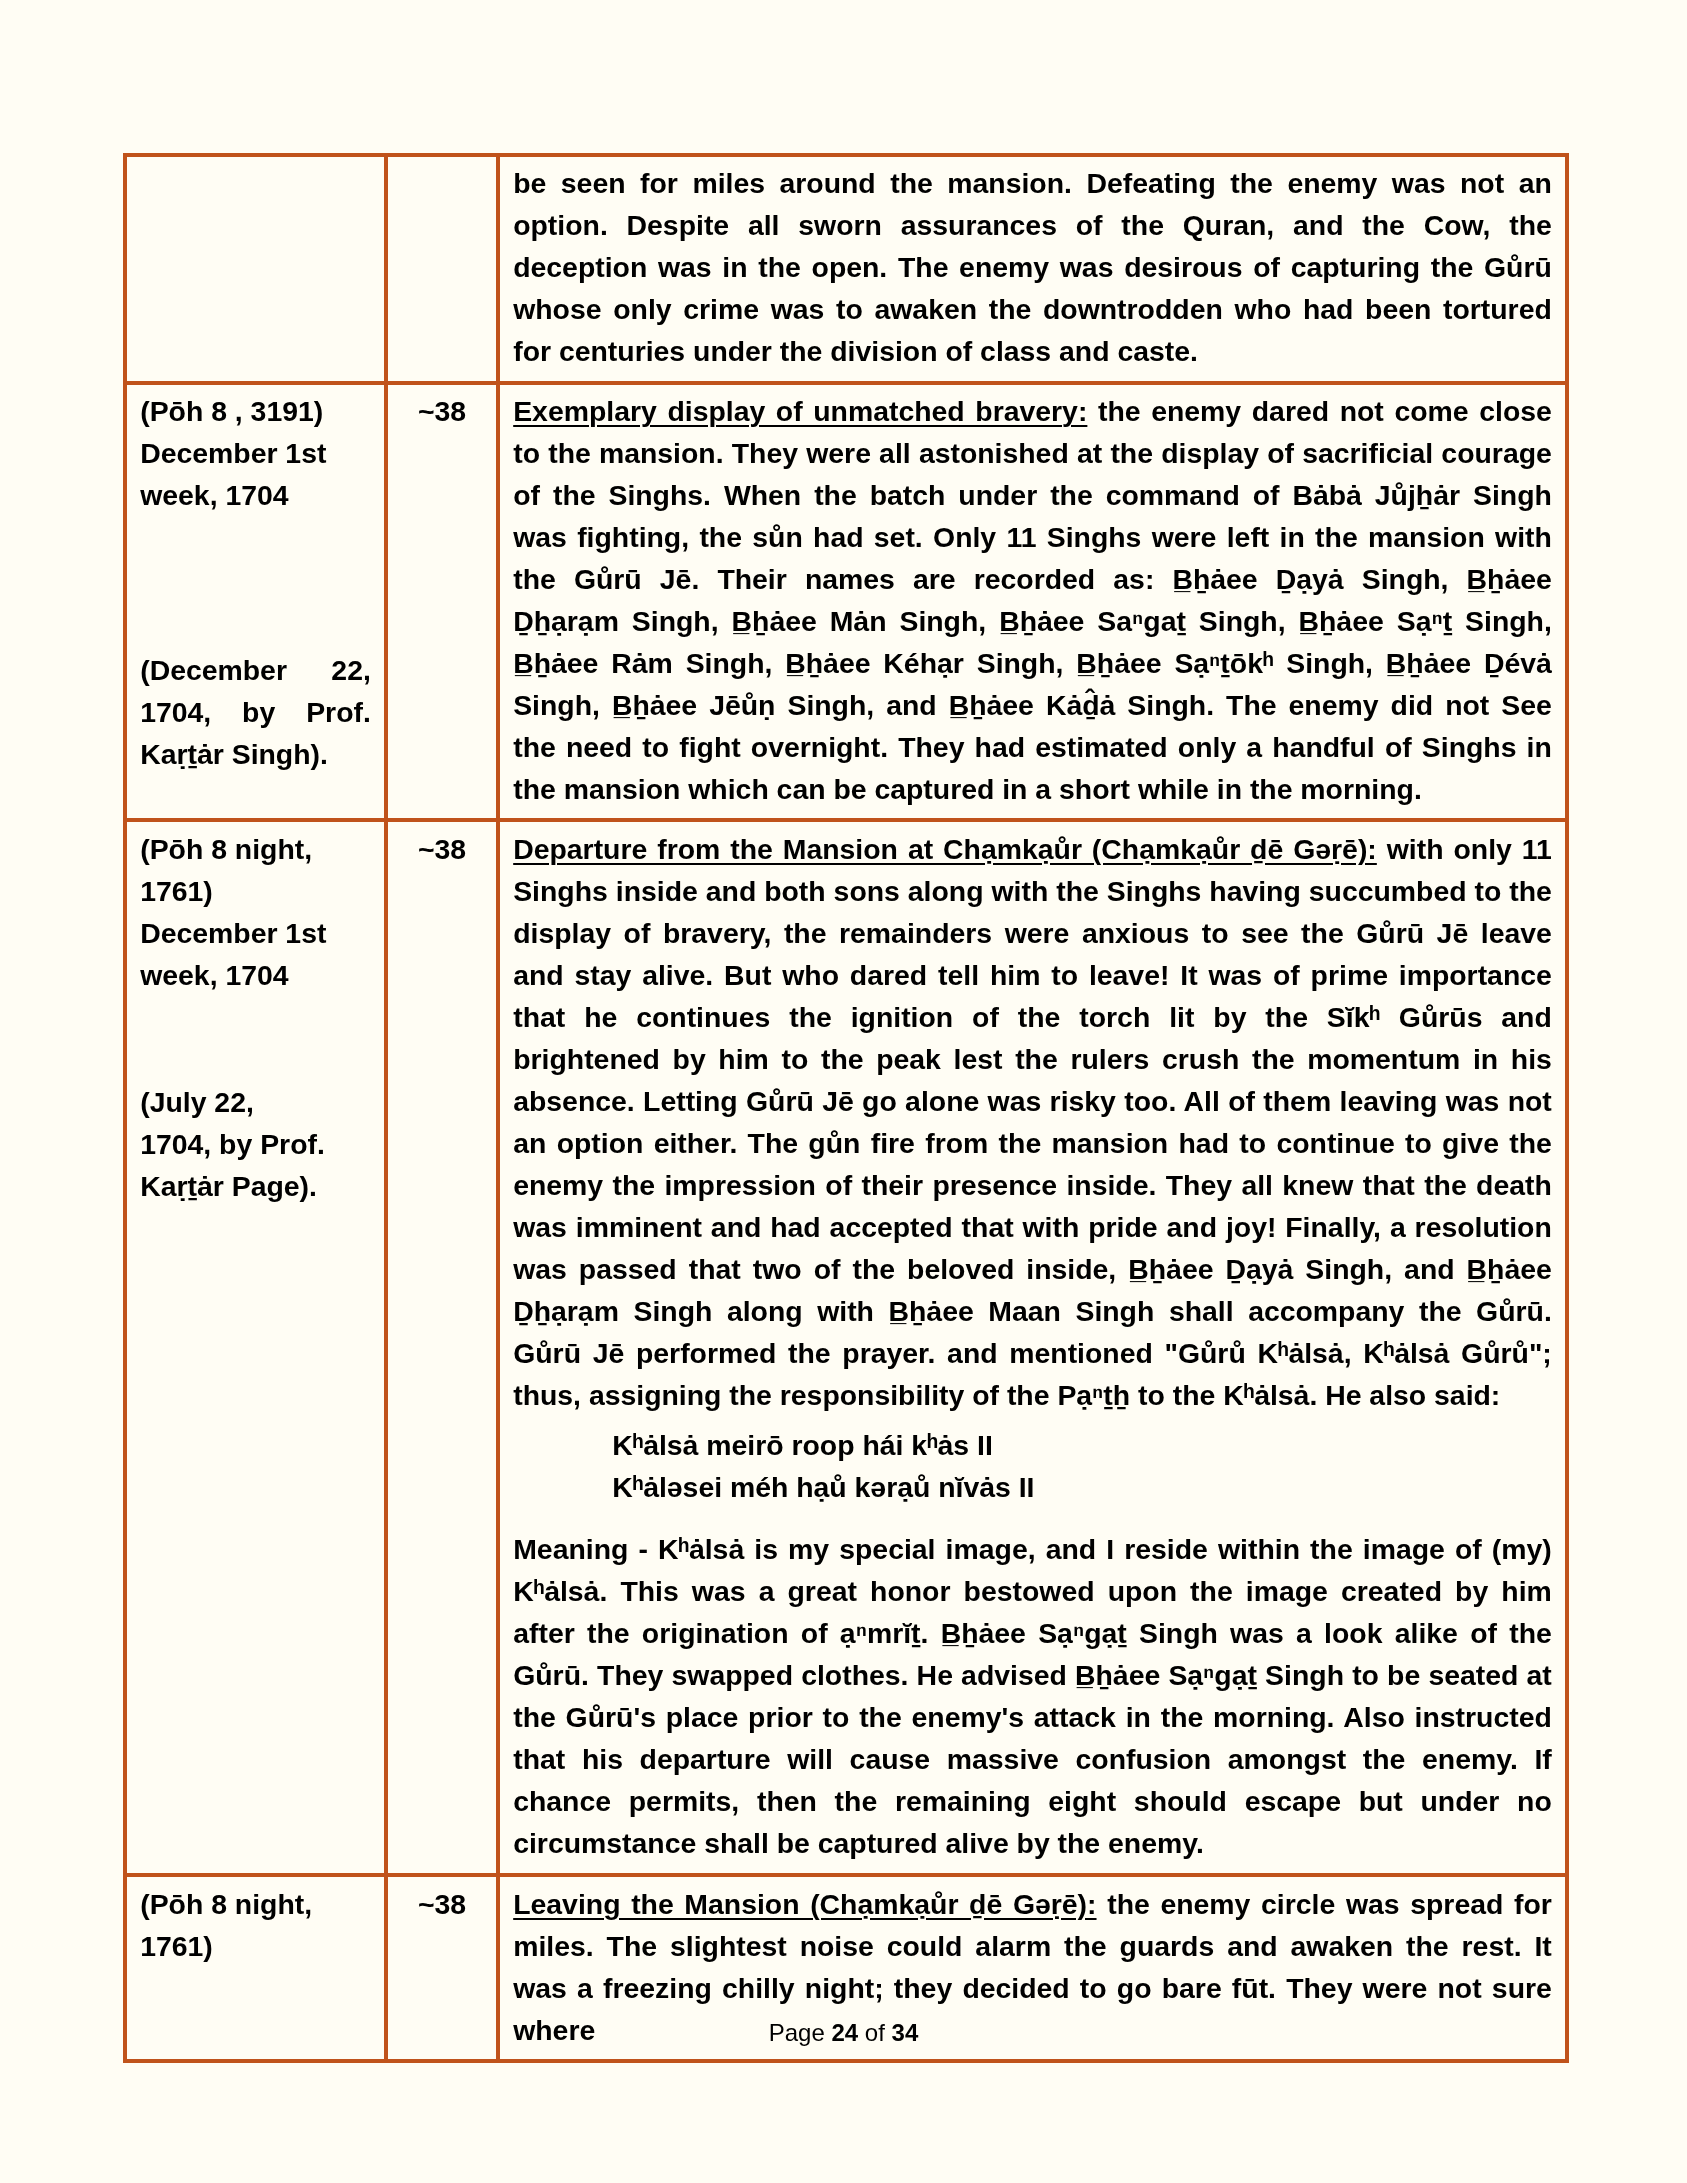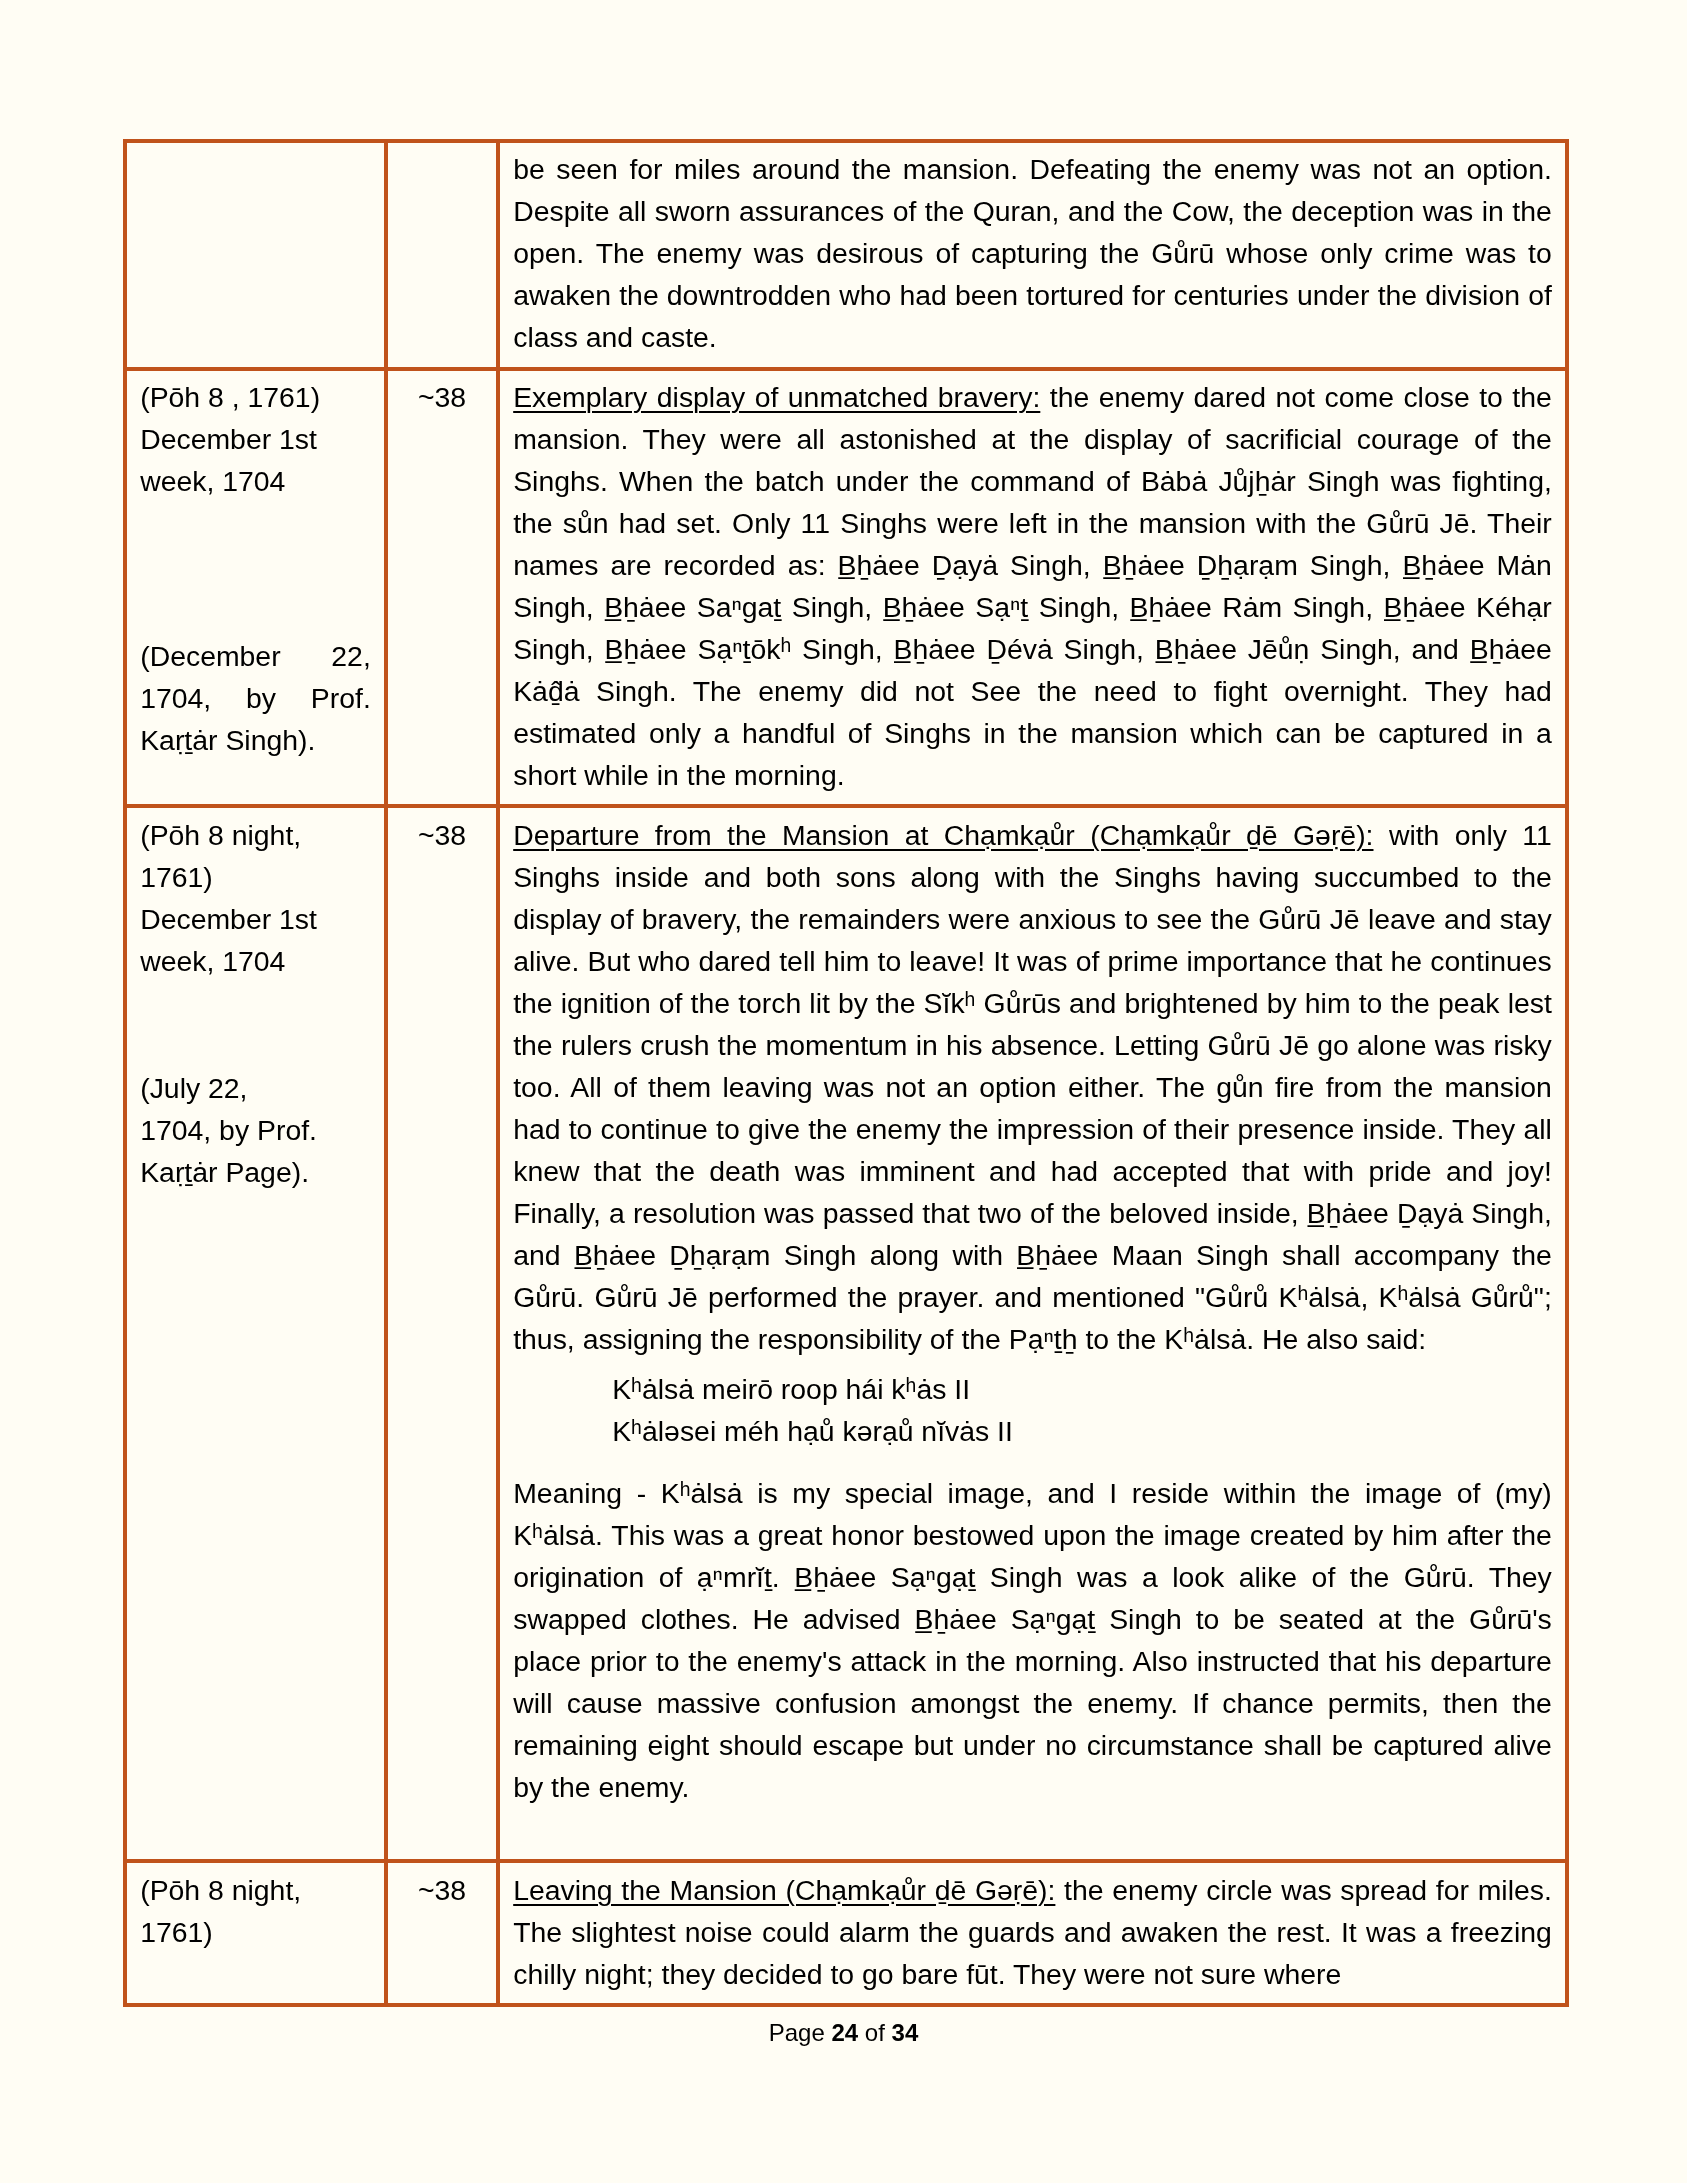--- a/index.html
+++ b/index.html
@@ -6,24 +6,25 @@
   body {
     width:1687px; height:2183px;
     background:#fffdf4;
     font-family:"Liberation Sans", "DejaVu Sans", sans-serif;
     color:#000;
     position:relative;
     overflow:hidden;
   }
   .page-table {
     position:absolute;
-    left:123px; top:139px;
+    left:123px; top:153px;
     width:1442px;
     border-collapse:collapse;
     table-layout:fixed;
+    font-weight:bold;
   }
   .page-table td {
     border:4px solid #c0531b;
     vertical-align:top;
     padding:5.3px 13.2px 8px 13.2px;
     font-size:28.4px;
     line-height:42px;
   }
   col.c1 { width:261px; }
   col.c2 { width:112px; }
@@ -60,21 +61,21 @@
     <tr style="height:228px;">
       <td class="date-cell"></td>
       <td class="age-cell"></td>
       <td class="text-cell">
         <span>be seen for miles around the mansion. Defeating the enemy was not an option. Despite all sworn assurances of the Quran, and the Cow, the deception was in the open. The enemy was desirous of capturing the Gůrū whose only crime was to awaken the downtrodden who had been tortured for centuries under the division of class and caste.</span>
       </td>
     </tr>
 
     <tr style="height:437px;">
       <td class="date-cell">
-        <div>(Pōh 8 , 1761)</div>
+        <div>(Pōh 8 , 3191)</div>
         <div>December 1st</div>
         <div>week, 1704</div>
         <div class="gap"></div>
         <div class="justify-block" style="text-align:justify;margin-top:48px;">
           <span>(December 22, 1704, by Prof. Kaṛṯȧr Singh).</span>
         </div>
       </td>
       <td class="age-cell">~38</td>
       <td class="text-cell">
         <span class="u">Exemplary display of unmatched bravery:</span><span> the enemy dared not come close to the mansion. They were all astonished at the display of sacrificial courage of the Singhs. When the batch under the command of Bȧbȧ Jůjẖȧr Singh was fighting, the sůn had set. Only 11 Singhs were left in the mansion with the Gůrū Jē. Their names are recorded as: B̲ẖȧee Ḏạyȧ Singh, B̲ẖȧee Ḏẖạrạm Singh, B̲ẖȧee Mȧn Singh, B̲ẖȧee Saⁿgaṯ Singh, B̲ẖȧee Sạⁿṯ Singh, B̲ẖȧee Rȧm Singh, B̲ẖȧee Kéhạr Singh, B̲ẖȧee Sạⁿṯōkʰ Singh, B̲ẖȧee Ḏévȧ Singh, B̲ẖȧee Jēůṇ Singh, and B̲ẖȧee Kȧḏ̂ȧ Singh. The enemy did not See the need to fight overnight. They had estimated only a handful of Singhs in the mansion which can be captured in a short while in the morning.</span>

